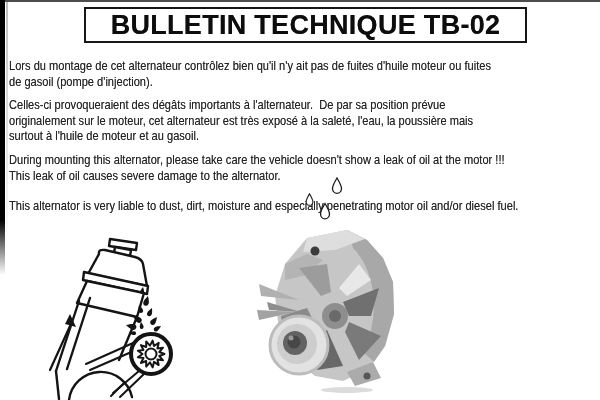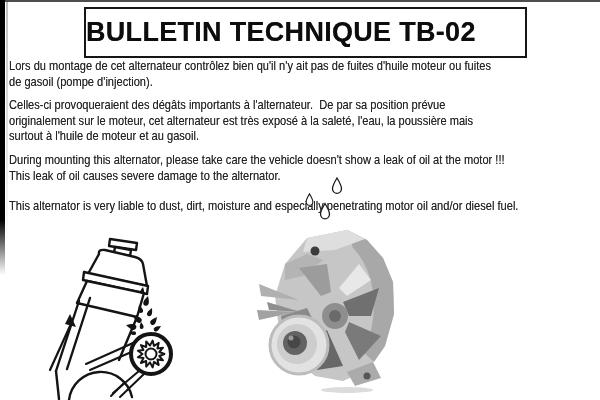--- a/index.html
+++ b/index.html
@@ -8,22 +8,22 @@
     font-family:"Liberation Sans", sans-serif;color:#1a1a1a;
   }
   
   .scan-line-top{position:absolute;left:0;top:0;width:600px;height:2px;background:#2e2e2e;opacity:.85;}
   .scan-edge-left{position:absolute;left:0;top:0;width:5px;height:275px;
     background:linear-gradient(180deg,#000 0%,#000 80%,rgba(0,0,0,0) 100%);}
   .scan-edge-left-faint{position:absolute;left:6px;top:0;width:2px;height:245px;
     background:linear-gradient(180deg,rgba(70,70,70,.35),rgba(70,70,70,0));}
   
   .title-box{
-    position:absolute;left:84px;top:7px;width:443px;height:51px;
-    border:2px solid #161616;display:flex;align-items:center;justify-content:flex-start;
+    position:absolute;left:84px;top:7px;width:443px;height:36px;
+    border:2px solid #161616;display:flex;align-items:center;justify-content:center;
     background:#fff;box-sizing:border-box;
   }
   .title-text{
     font-size:27px;font-weight:700;letter-spacing:.3px;color:#0d0d0d;
     transform:scaleY(1.04);white-space:pre;
     text-shadow:0 0 .5px rgba(0,0,0,.6);
   }
   
   .para{
     position:absolute;left:9px;width:670px;

